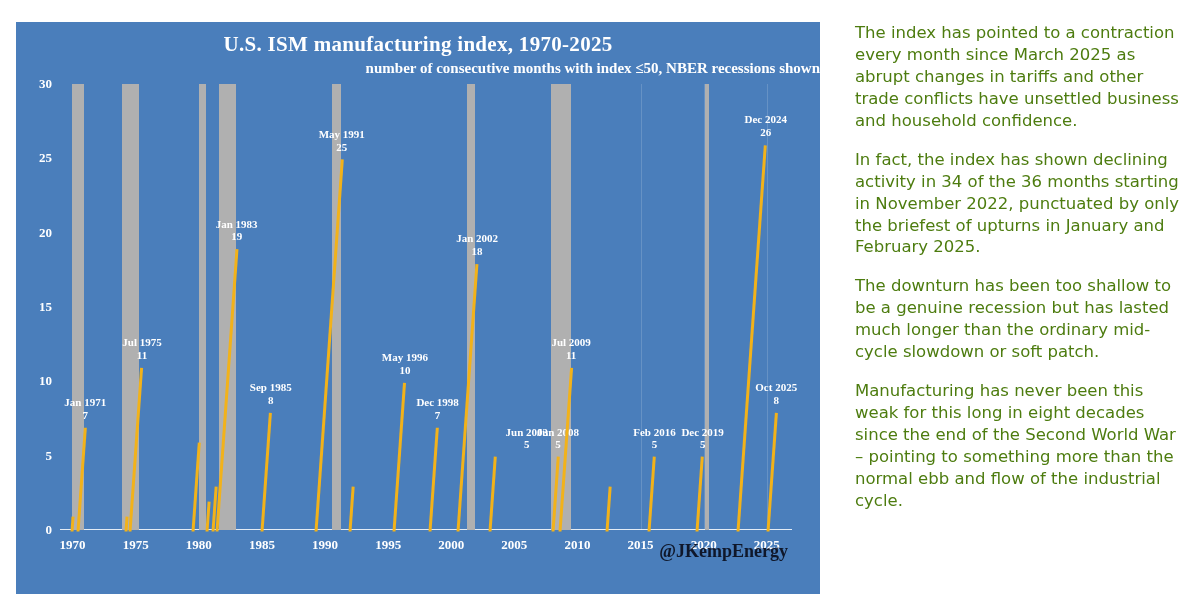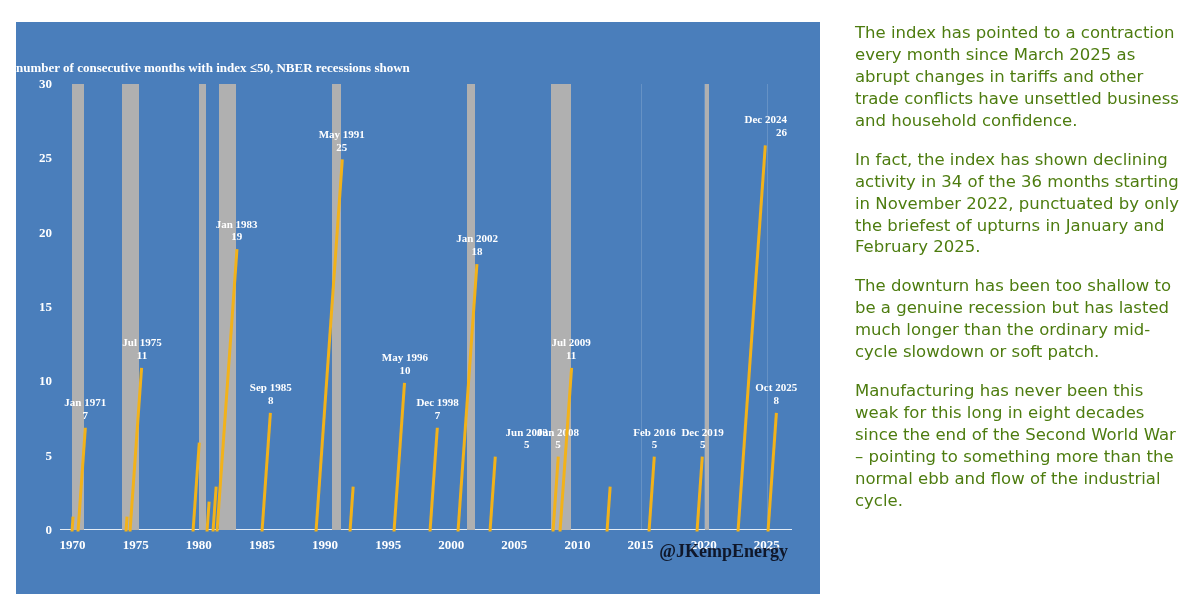--- a/index.html
+++ b/index.html
@@ -39,25 +39,25 @@
     font-family: "Liberation Serif", serif;
     font-weight: bold;
     font-size: 21px;
     letter-spacing: 0.3px;
   }
   #chart-subtitle {
     position: absolute;
     top: 38px;
     left: 0;
     width: 100%;
-    text-align: left;
-    color: #ffffff;
-    font-family: "Liberation Serif", serif;
-    font-weight: bold;
-    font-size: 13px;
+    text-align: right;
+    color: #ffffff;
+    font-family: "Liberation Serif", serif;
+    font-weight: bold;
+    font-size: 15px;
   }
   #source-note {
     position: absolute;
     left: 36px;
     bottom: 16px;
     color: #ffffff;
     font-family: "Liberation Serif", serif;
     font-weight: bold;
     font-size: 13px;
   }
@@ -155,20 +155,21 @@
     margin: 0 0 17px 0;
   }
 </style>
 </head>
 <body>
 
 <div id="root">
 
   <div id="chart-panel">
 
+    <div id="chart-title">U.S. ISM manufacturing index, 1970-2025</div>
     <div id="chart-subtitle">number of  consecutive months with index ≤50, NBER recessions shown</div>
 
     <div id="plot">
       <div class="axis-line-bottom"></div>
     <div class="recession-band" style="left: 11.611px; width: 12.6207px;"></div>
         <div class="recession-band" style="left: 62.0938px; width: 16.7855px;"></div>
         <div class="recession-band" style="left: 138.828px; width: 7.32px;"></div>
         <div class="recession-band" style="left: 158.768px; width: 16.9117px;"></div>
         <div class="recession-band" style="left: 272.354px; width: 8.45586px;"></div>
         <div class="recession-band" style="left: 407.017px; width: 8.45586px;"></div>
@@ -223,21 +224,21 @@
         <div class="spike-line" style="left: 492.628px; top: 446px; width: 74.5191px; transform: rotate(-85.9534deg);"></div>
         <div class="point-label" style="left: 497.886px; top: 341.667px;"><span>Jun 2008</span><br><span>5</span></div>
         <div class="spike-line" style="left: 499.569px; top: 446px; width: 163.942px; transform: rotate(-85.9534deg);"></div>
         <div class="point-label" style="left: 511.138px; top: 252.467px;"><span>Jul 2009</span><br><span>11</span></div>
         <div class="spike-line" style="left: 547.107px; top: 446px; width: 44.7115px; transform: rotate(-85.9534deg);"></div>
         <div class="spike-line" style="left: 589.176px; top: 446px; width: 74.5191px; transform: rotate(-85.9534deg);"></div>
         <div class="point-label" style="left: 594.434px; top: 341.667px;"><span>Feb 2016</span><br><span>5</span></div>
         <div class="spike-line" style="left: 637.387px; top: 446px; width: 74.5191px; transform: rotate(-85.9534deg);"></div>
         <div class="point-label" style="left: 642.646px; top: 341.667px;"><span>Dec 2019</span><br><span>5</span></div>
         <div class="spike-line" style="left: 678.404px; top: 446px; width: 387.499px; transform: rotate(-85.9534deg);"></div>
-        <div class="point-label" style="left: 705.749px; top: 29.4667px; text-align: right;"><span>Dec 2024</span><br><span>26</span></div>
+        <div class="point-label" style="left: 705.749px; top: 29.4667px;"><span>Dec 2024</span><br><span>26</span></div>
         <div class="spike-line" style="left: 707.81px; top: 446px; width: 119.231px; transform: rotate(-85.9534deg);"></div>
         <div class="point-label" style="left: 716.224px; top: 297.067px;"><span>Oct 2025</span><br><span>8</span></div>
       </div>
 
     <div id="credit-note">@JKempEnergy</div>
   </div>
 
   <div id="commentary">
       <p>The index has pointed to a contraction every month since March 2025 as abrupt changes in tariffs and other trade conflicts have unsettled business and household confidence.</p>
       <p>In fact, the index has shown declining activity in 34 of the 36 months starting in November 2022, punctuated by only the briefest of upturns in January and February 2025.</p>

